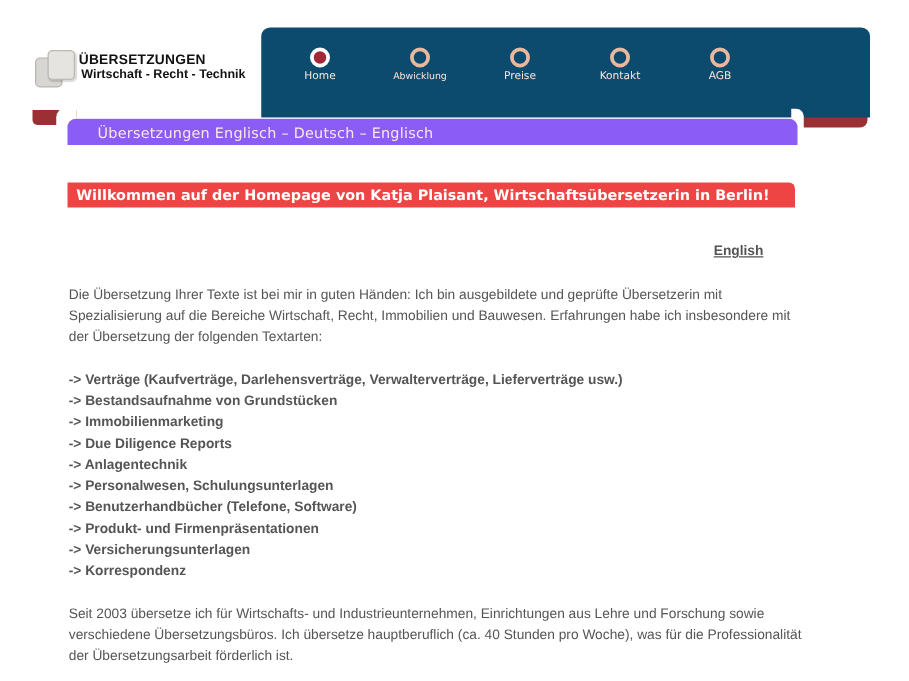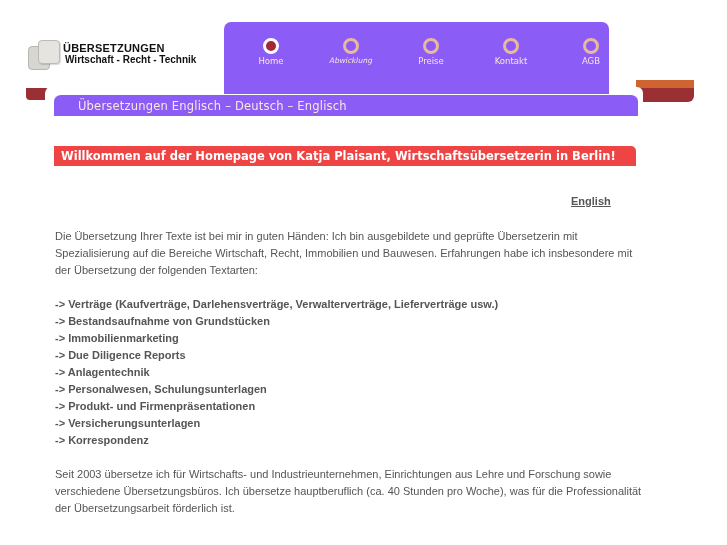--- a/index.html
+++ b/index.html
@@ -8,21 +8,21 @@
 
     .header { position: absolute; left: 0; top: 0; width: 727px; height: 120px; }
 
     .logo { position: absolute; left: 26px; top: 38px; width: 180px; height: 34px; }
     .logo-squares { position: absolute; left: 0; top: 0; width: 36px; height: 34px; }
     .sq-back { position: absolute; left: 2px; top: 8px; width: 22px; height: 24px; background: #d8d6d2; border: 1px solid #b9b6b0; border-radius: 4px; }
     .sq-front { position: absolute; left: 12px; top: 2px; width: 22px; height: 24px; background: #e6e4e0; border: 1px solid #bdb9b3; border-radius: 4px; box-shadow: 1px 1px 1px rgba(0,0,0,0.15); }
     .logo-title { position: absolute; left: 37px; top: 4px; font-family: "Liberation Sans", sans-serif; font-size: 11px; font-weight: bold; color: #111; letter-spacing: 0.2px; }
     .logo-sub { position: absolute; left: 39px; top: 16px; font-family: "Liberation Sans", sans-serif; font-size: 10px; font-weight: bold; color: #111; }
 
-    .nav-bar { position: absolute; left: 224px; top: 22px; width: 385px; height: 72px; background: #8b5cf6; border-radius: 7px 7px 0 0; }
+    .nav-bar { position: absolute; left: 209px; top: 22px; width: 487px; height: 72px; background: #0c4a6e; border-radius: 7px 7px 0 0; }
     .dark-strip-left { position: absolute; left: 26px; top: 88px; width: 35px; height: 12px; background: #9a3033; border-radius: 0 0 0 4px; }
     .dark-strip-right { position: absolute; left: 640px; top: 88px; width: 54px; height: 14px; background: #9a3033; border-radius: 0 0 6px 0; }
     .orange-fill-right { position: absolute; left: 636px; top: 80px; width: 58px; height: 10px; background: #cf6432; }
     .white-notch-right { position: absolute; left: 633px; top: 87px; width: 10px; height: 20px; background: #ffffff; border-radius: 0 6px 0 0; }
 
     .nav-item { position: absolute; top: 16px; width: 70px; text-align: center; cursor: pointer; }
     .nav-icon { display: block; margin: 0 auto; width: 16px; height: 16px; border-radius: 50%; border: 3px solid #eab89b; }
     .nav-icon.active { background: #a3283a; border-color: #ffffff; }
     .nav-label { display: block; margin-top: 2px; font-size: 8.5px; color: #fbe6da; font-family: "DejaVu Sans", sans-serif; }
 
@@ -55,21 +55,21 @@
 
   <div class="dark-strip-left"></div>
   <div class="orange-fill-right"></div>
   <div class="dark-strip-right"></div>
 
   <div class="nav-bar">
     <div class="nav-item" style="left:12px;">
       <span class="nav-icon active"></span>
       <span class="nav-label">Home</span>
     </div>
-    <div class="nav-item" style="left:92px;font-style:italic;">
+    <div class="nav-item" style="left:92px;">
       <span class="nav-icon"></span>
       <span class="nav-label" style="font-size:7.5px;">Abwicklung</span>
     </div>
     <div class="nav-item" style="left:172px;">
       <span class="nav-icon"></span>
       <span class="nav-label">Preise</span>
     </div>
     <div class="nav-item" style="left:252px;">
       <span class="nav-icon"></span>
       <span class="nav-label">Kontakt</span>
@@ -96,18 +96,19 @@
 
 <div class="content">
   <p class="para">Die Übersetzung Ihrer Texte ist bei mir in guten Händen: Ich bin ausgebildete und geprüfte Übersetzerin mit Spezialisierung auf die Bereiche Wirtschaft, Recht, Immobilien und Bauwesen. Erfahrungen habe ich insbesondere mit der Übersetzung der folgenden Textarten:</p>
   <ul class="list">
     <li>-&gt; Verträge (Kaufverträge, Darlehensverträge, Verwalterverträge, Lieferverträge usw.)</li>
     <li>-&gt; Bestandsaufnahme von Grundstücken</li>
     <li>-&gt; Immobilienmarketing</li>
     <li>-&gt; Due Diligence Reports</li>
     <li>-&gt; Anlagentechnik</li>
     <li>-&gt; Personalwesen, Schulungsunterlagen</li>
+    <li>-&gt; Benutzerhandbücher (Telefone, Software)</li>
     <li>-&gt; Produkt- und Firmenpräsentationen</li>
     <li>-&gt; Versicherungsunterlagen</li>
     <li>-&gt; Korrespondenz</li>
   </ul>
   <p class="para">Seit 2003 übersetze ich für Wirtschafts- und Industrieunternehmen, Einrichtungen aus Lehre und Forschung sowie verschiedene Übersetzungsbüros. Ich übersetze hauptberuflich (ca. 40 Stunden pro Woche), was für die Professionalität der Übersetzungsarbeit förderlich ist.</p>
 </div>
 
 </body></html>

